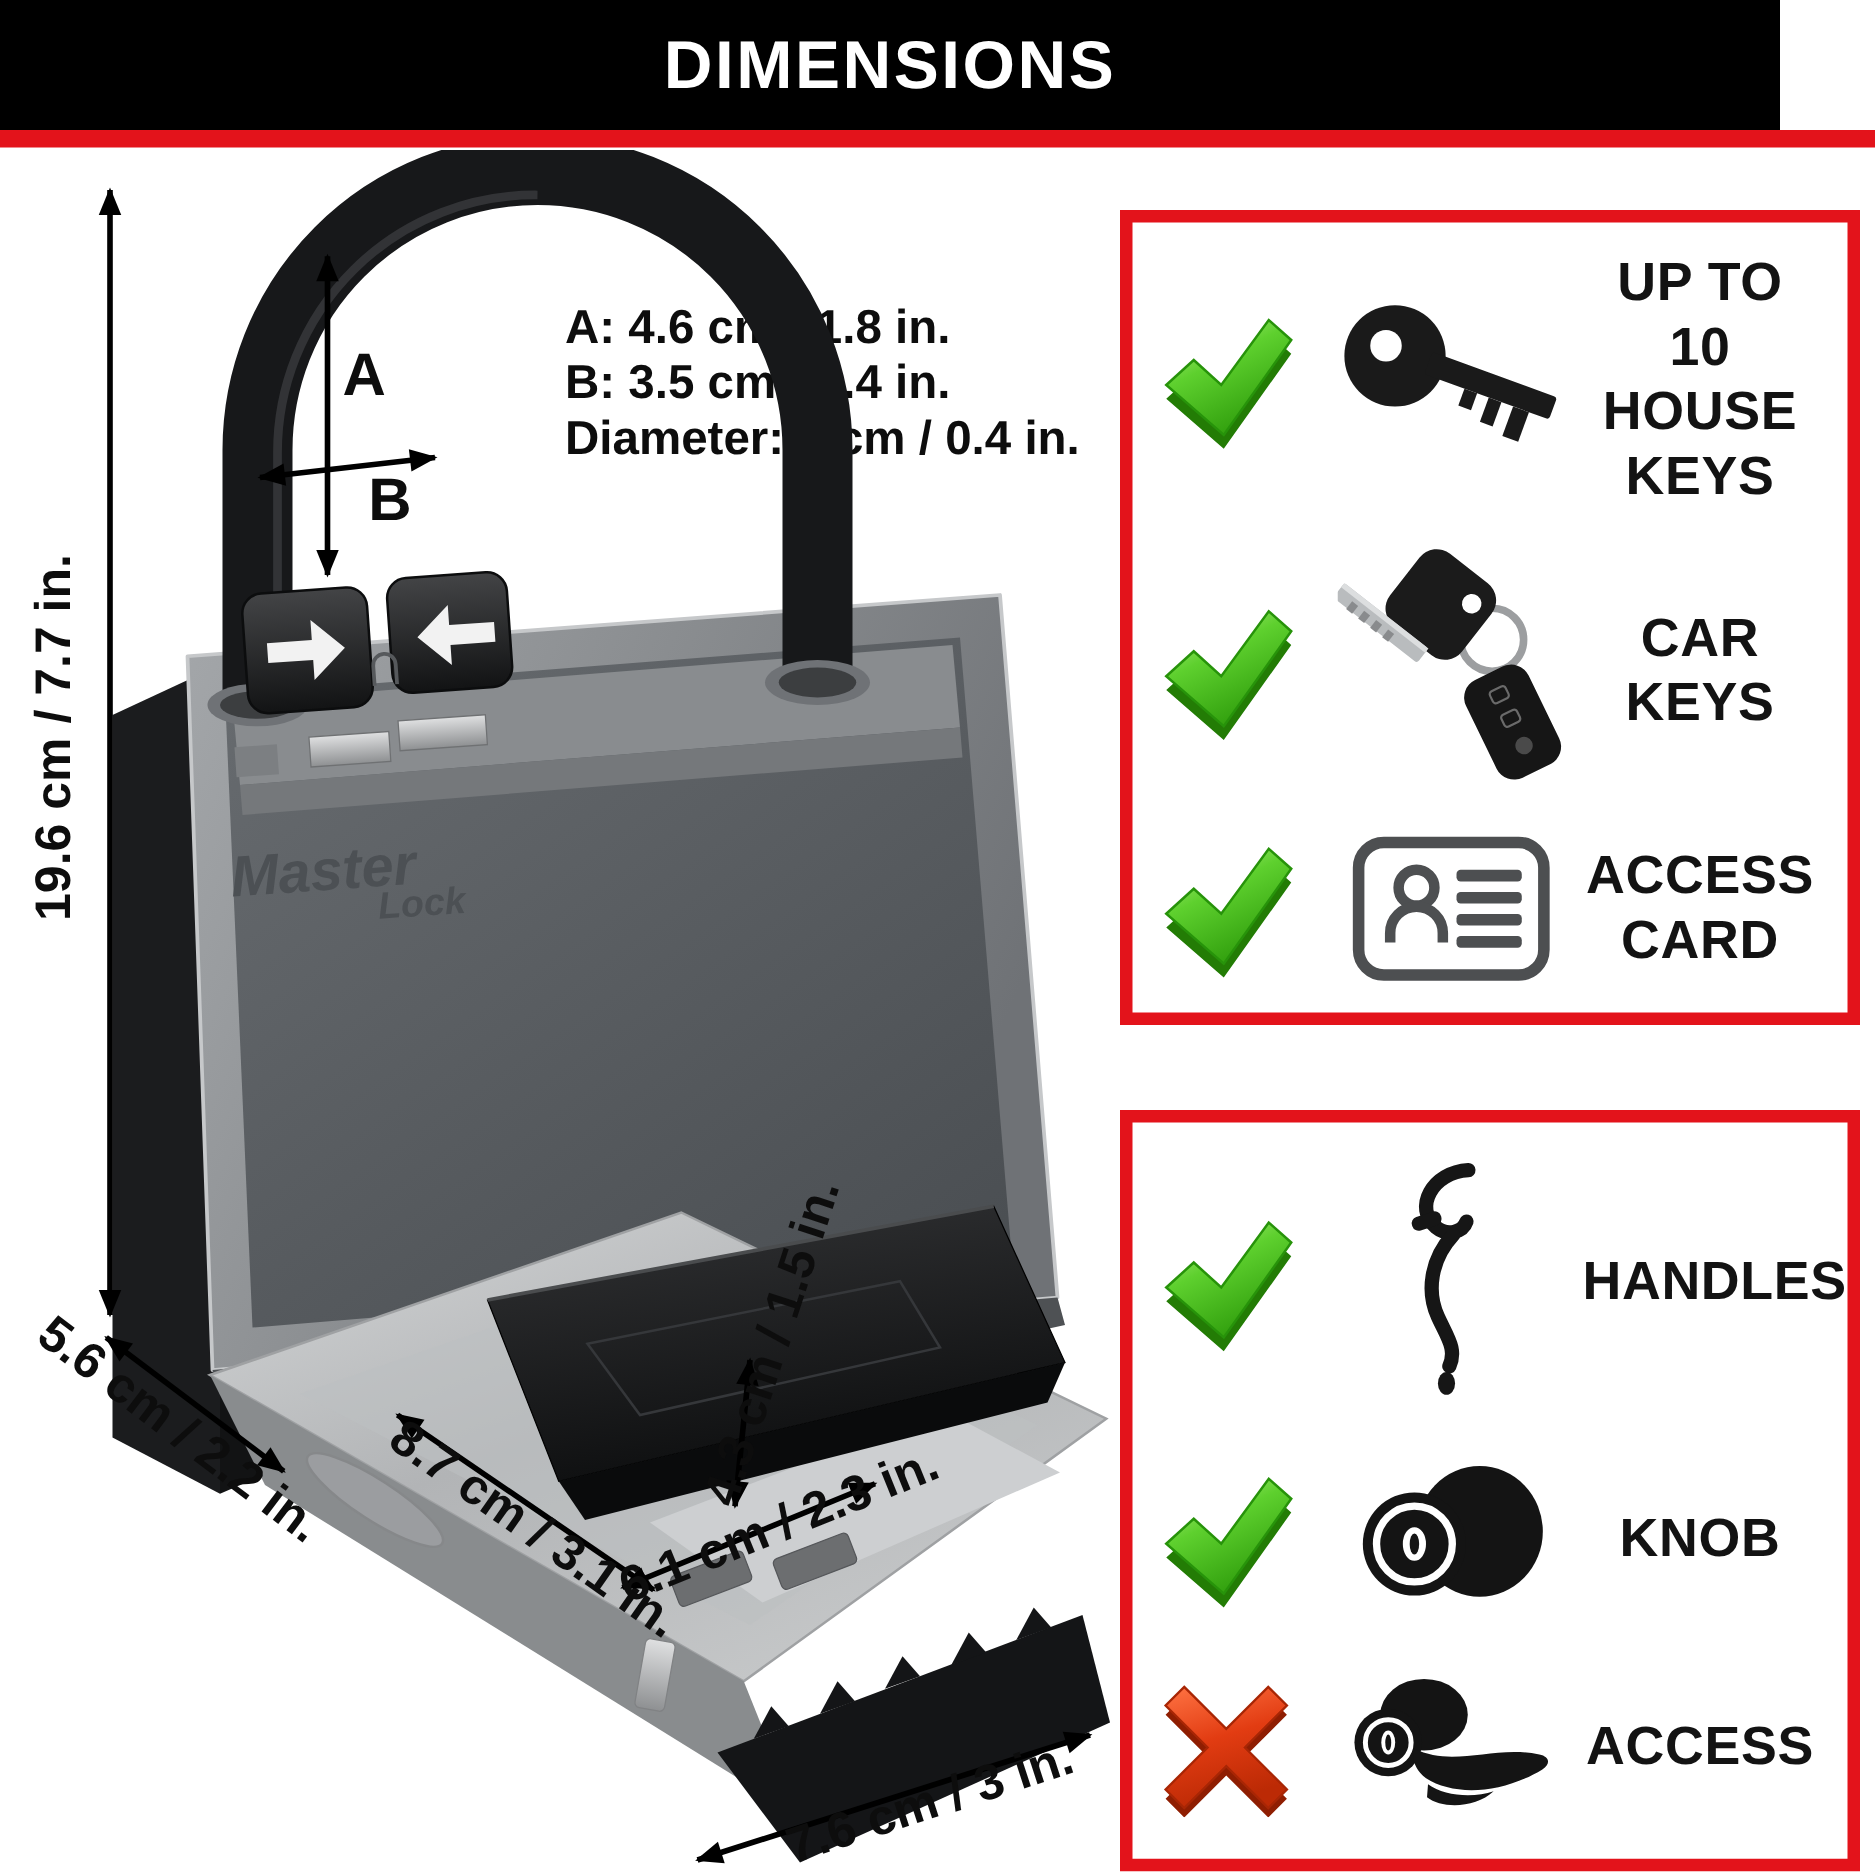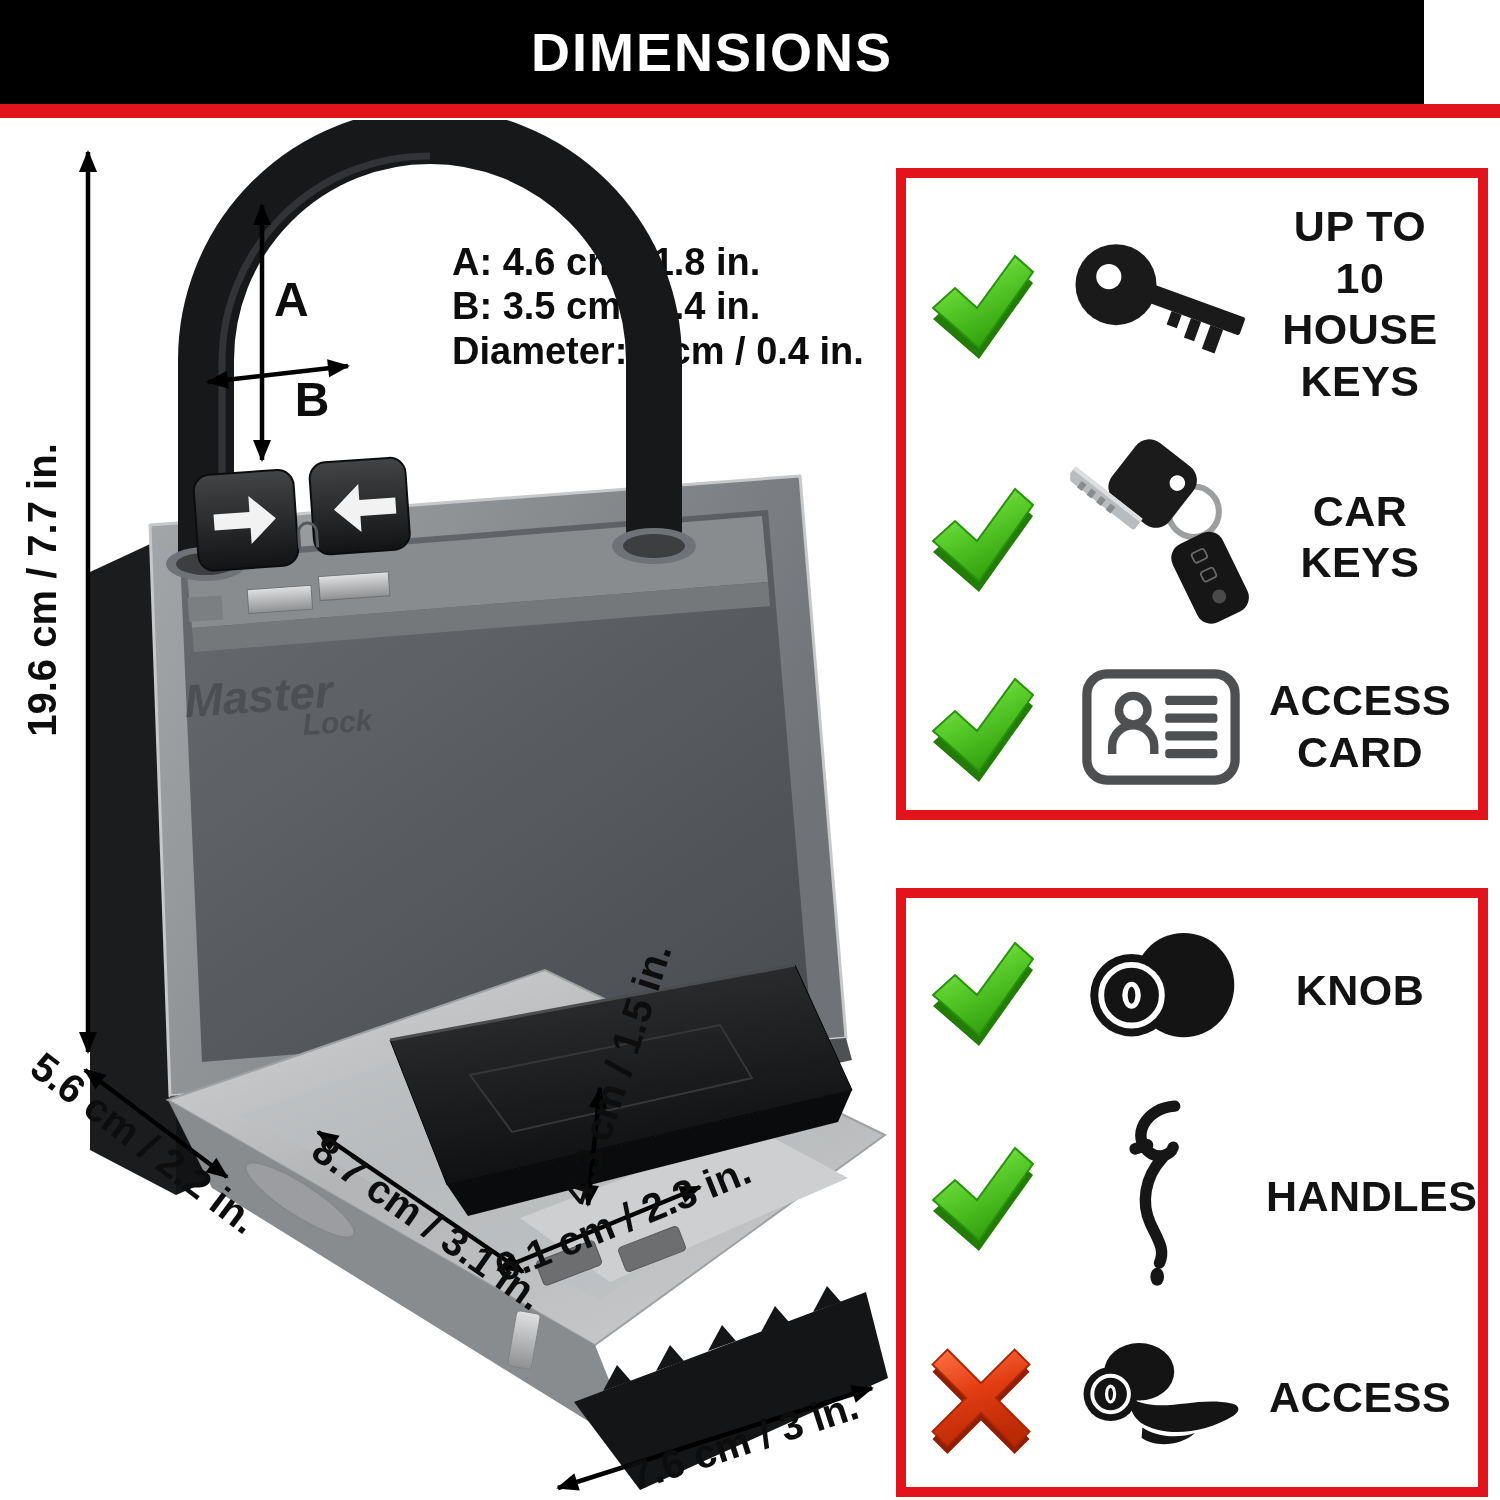--- a/index.html
+++ b/index.html
@@ -312,41 +312,41 @@
   </div>
 
   <div class="panel panel-2">
     <div class="panel-row">
       <span class="mark-cell">
         <svg width="120" height="120" viewBox="0 0 120 120">
             <use href="#sym-check"></use>
           </svg>
         </span>
       <span class="icon-cell">
+        <svg width="92" height="198" viewBox="0 0 120 260">
+            <use href="#sym-door-handle"></use>
+          </svg>
+        </span>
+      <span class="row-label">HANDLES</span>
+    </div>
+    <div class="panel-row">
+      <span class="mark-cell">
+        <svg width="120" height="120" viewBox="0 0 120 120">
+            <use href="#sym-check"></use>
+          </svg>
+        </span>
+      <span class="icon-cell">
         <svg width="160" height="128" viewBox="0 0 190 150">
             <use href="#sym-door-knob"></use>
           </svg>
         </span>
       <span class="row-label">KNOB</span>
     </div>
     <div class="panel-row">
       <span class="mark-cell">
-        <svg width="120" height="120" viewBox="0 0 120 120">
-            <use href="#sym-check"></use>
-          </svg>
-        </span>
-      <span class="icon-cell">
-        <svg width="92" height="198" viewBox="0 0 120 260">
-            <use href="#sym-door-handle"></use>
-          </svg>
-        </span>
-      <span class="row-label">HANDLES</span>
-    </div>
-    <div class="panel-row">
-      <span class="mark-cell">
         <svg width="112" height="112" viewBox="0 0 120 120">
             <use href="#sym-cross"></use>
           </svg>
         </span>
       <span class="icon-cell">
         <svg width="175" height="120" viewBox="0 0 220 150">
             <use href="#sym-door-lever"></use>
           </svg>
         </span>
       <span class="row-label">ACCESS</span>

